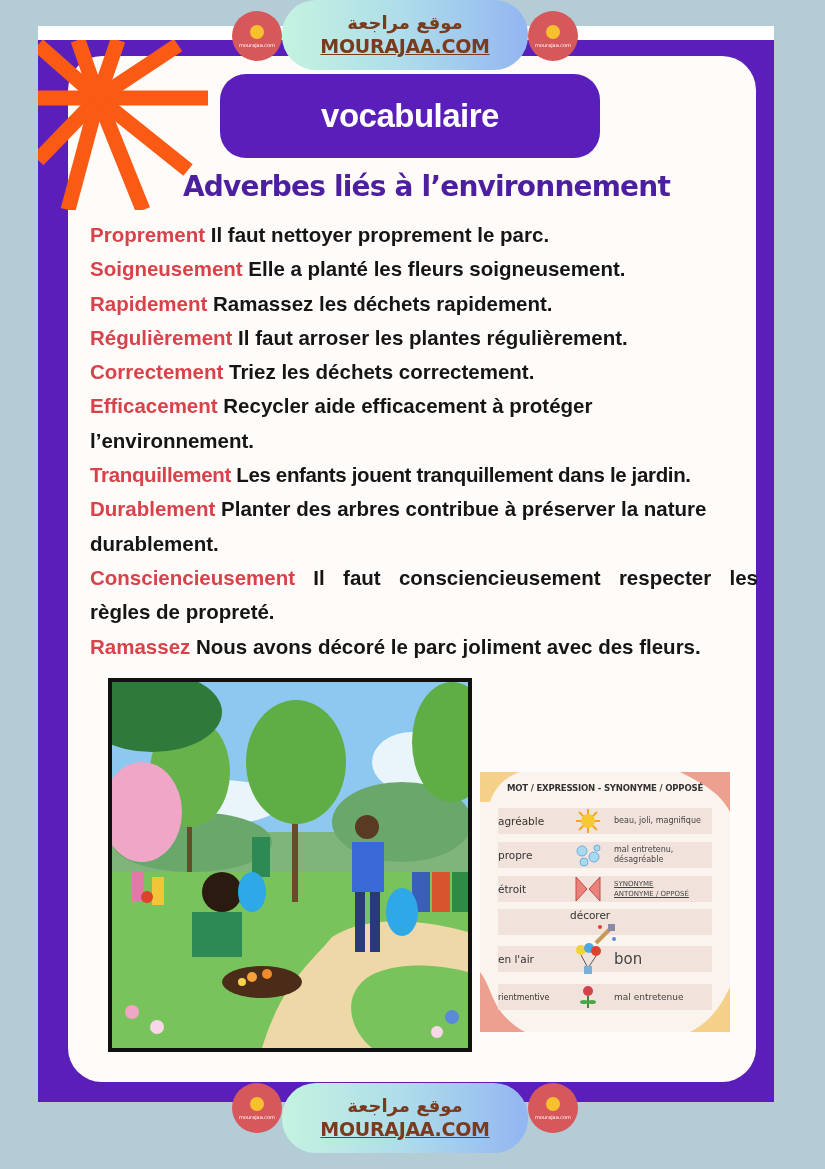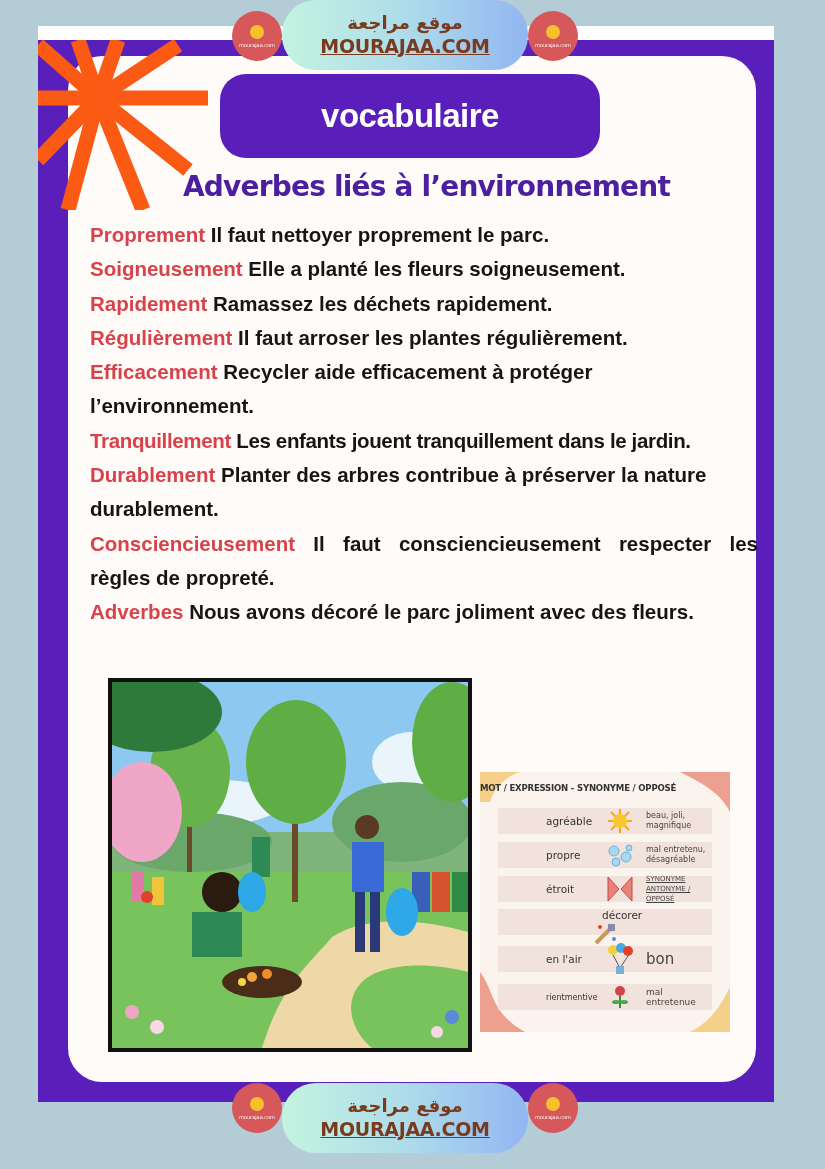--- a/index.html
+++ b/index.html
@@ -52,31 +52,31 @@
   .illustration {
     position: absolute; left: 108px; top: 678px; width: 364px; height: 374px;
     border: 4px solid #111; overflow: hidden; background: #86c4ec;
   }
   .syn-card {
     position: absolute; left: 480px; top: 772px; width: 250px; height: 260px;
     background: #fbf4ee;
   }
   .syn-card .corner { position: absolute; }
   .syn-head {
-    position: absolute; left: 0; top: 10px; width: 250px; text-align: left;
+    position: absolute; left: 0; top: 10px; width: 250px; text-align: center;
     font-size: 9.5px; font-weight: bold; color: #333; letter-spacing: -0.2px;
     font-family: "DejaVu Sans Condensed", "DejaVu Sans", sans-serif;
   }
   .syn-row {
     position: absolute; left: 18px; width: 214px; height: 26px;
     background: #f2e2dc;
     display: flex; align-items: center;
     font-family: "DejaVu Sans", sans-serif;
   }
-  .syn-row .w { width: 70px; padding-left: 16px; font-size: 10.5px; color: #333; margin-left: 32px; }
+  .syn-row .w { width: 70px; padding-left: 0; font-size: 10.5px; color: #333; }
   .syn-row .ic { width: 40px; height: 26px; display: flex; align-items: center; justify-content: center; }
   .syn-row .s { flex: 1; font-size: 8px; color: #444; padding-left: 6px; line-height: 10px; }
   .banner {
     position: absolute; width: 246px; height: 70px; border-radius: 34px;
     background: linear-gradient(90deg, #c4f3e0 0%, #aedcea 50%, #92b6f2 100%);
     display: flex; flex-direction: column; align-items: center; justify-content: center;
     color: #7a3a1e; font-weight: bold;
   }
   .banner .ar { font-size: 18px; line-height: 22px; font-family: "DejaVu Sans", sans-serif; }
   .banner .en { font-size: 19px; text-decoration: underline; line-height: 24px; font-family: "DejaVu Sans", sans-serif; letter-spacing: -0.3px; }
@@ -126,25 +126,26 @@
 <div class="title-pill">
   <span>vocabulaire</span>
 </div>
 <div class="subtitle">Adverbes liés à l’environnement</div>
 
 <div class="entries">
   <div class="entry"><span class="adv">Proprement</span><span> Il faut nettoyer proprement le parc.</span></div>
   <div class="entry"><span class="adv">Soigneusement</span><span> Elle a planté les fleurs soigneusement.</span></div>
   <div class="entry"><span class="adv">Rapidement</span><span> Ramassez les déchets rapidement.</span></div>
   <div class="entry"><span class="adv">Régulièrement</span><span> Il faut arroser les plantes régulièrement.</span></div>
+  <div class="entry"><span class="adv">Correctement</span><span> Triez les déchets correctement.</span></div>
   <div class="entry" style="padding-right:130px;"><span class="adv">Efficacement</span><span> Recycler aide efficacement à protéger l’environnement.</span></div>
   <div class="entry" style="letter-spacing:-0.35px;"><span class="adv">Tranquillement</span><span> Les enfants jouent tranquillement dans le jardin.</span></div>
   <div class="entry" style="padding-right:30px;"><span class="adv">Durablement</span><span> Planter des arbres contribue à préserver la nature durablement.</span></div>
   <div class="entry justify"><span class="adv">Consciencieusement</span><span> Il faut consciencieusement respecter les règles de propreté.</span></div>
-  <div class="entry"><span class="adv">Adverbes</span><span> Nous avons décoré le parc joliment avec des fleurs.</span></div>
+  <div class="entry"><span class="adv">Ramassez</span><span> Nous avons décoré le parc joliment avec des fleurs.</span></div>
 </div>
 
 <div class="illustration">
   <svg width="356" height="366" viewBox="0 0 356 366">
     <rect x="0" y="0" width="356" height="366" fill="#8cc8ef"></rect>
     <ellipse cx="110" cy="120" rx="60" ry="22" fill="#eaf4fb"></ellipse>
     <ellipse cx="300" cy="80" rx="40" ry="30" fill="#eaf4fb"></ellipse>
     <rect x="0" y="150" width="356" height="50" fill="#7fb57a"></rect>
     <ellipse cx="80" cy="160" rx="80" ry="30" fill="#6aa76a"></ellipse>
     <ellipse cx="290" cy="140" rx="70" ry="40" fill="#6aa76a"></ellipse>

